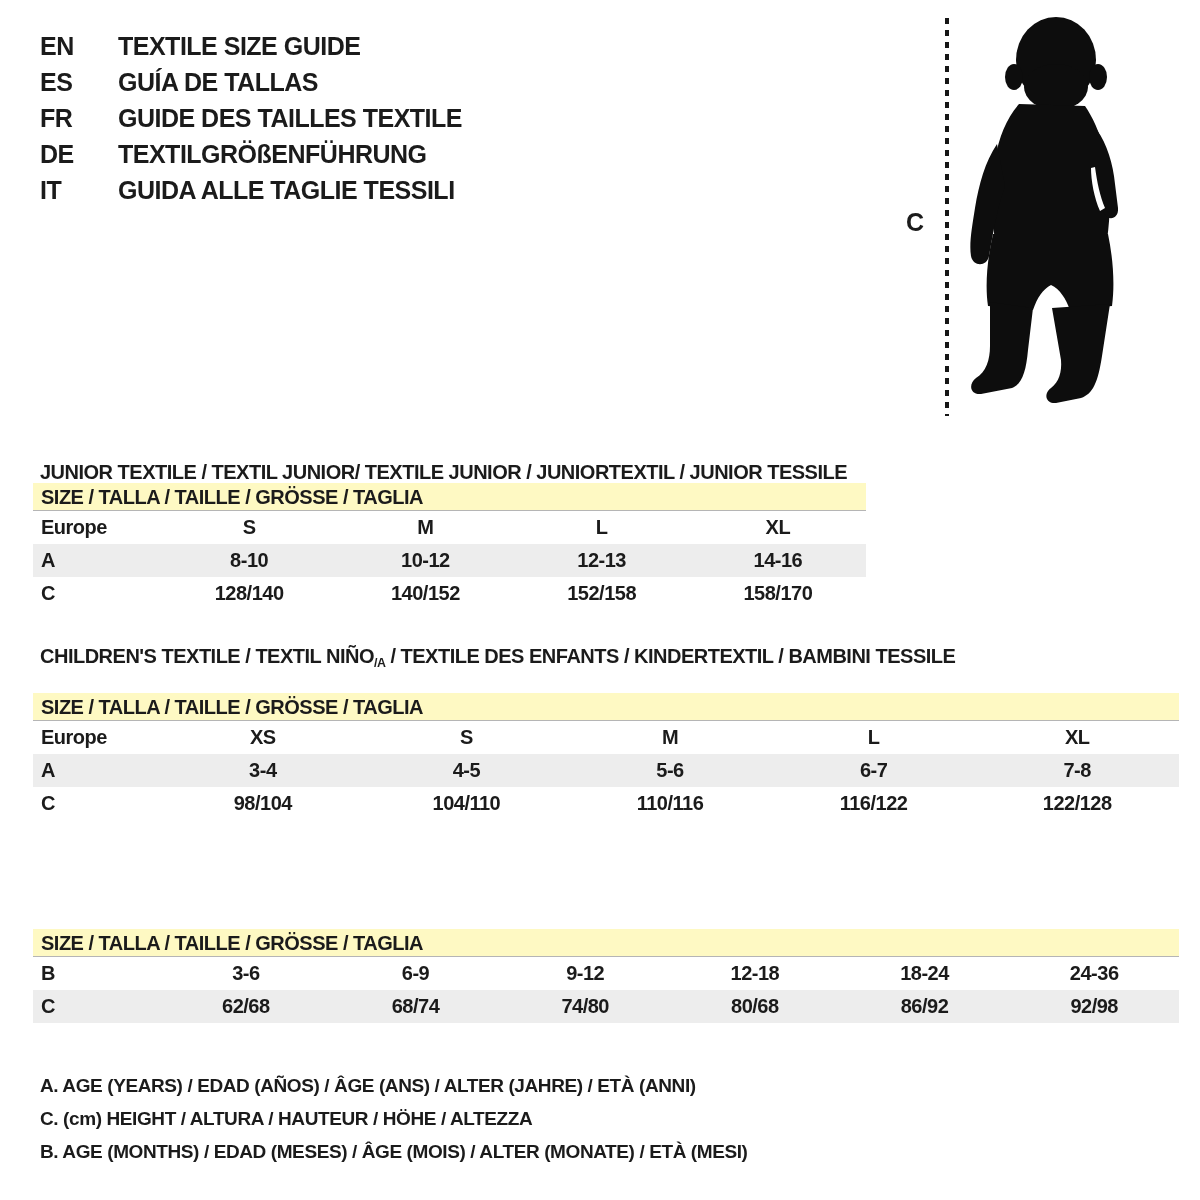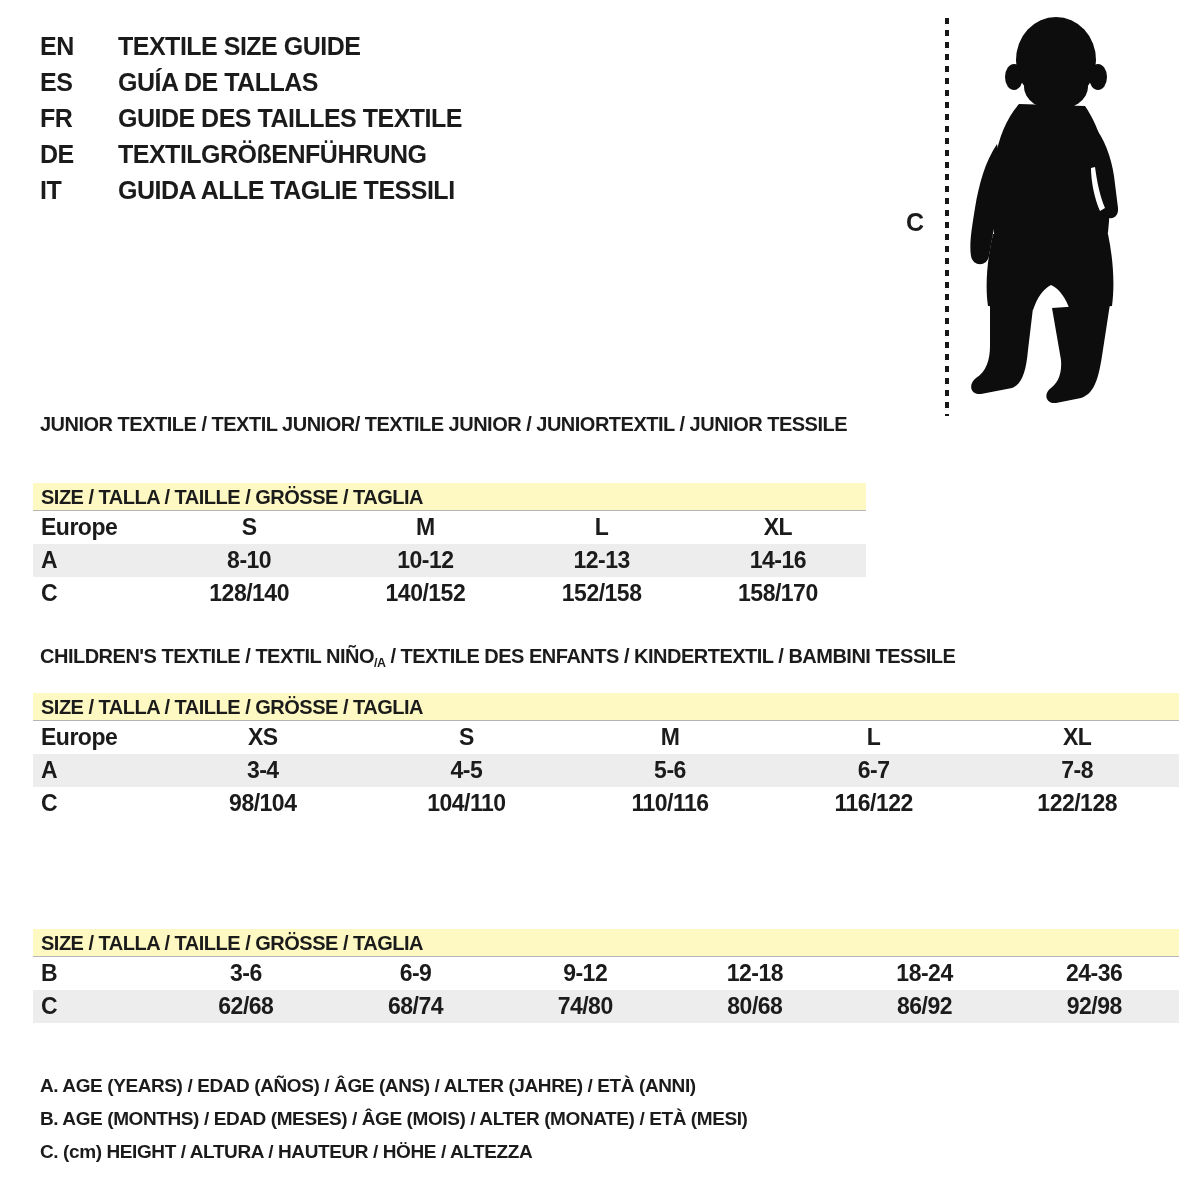--- a/index.html
+++ b/index.html
@@ -23,21 +23,21 @@
   .baby-svg{position:absolute;left:58px;top:0;width:182px;height:405px;}
 
   
   .section-title{position:absolute;left:40px;font-size:20px;font-weight:bold;letter-spacing:-0.5px;line-height:24px;white-space:nowrap;}
   .sub{font-size:0.62em;vertical-align:-4px;}
 
   
   .size-table{position:absolute;}
   .st-header{height:28px;background:#fef9c3;border-bottom:1px solid #b5b5b5;
     font-size:20px;font-weight:bold;letter-spacing:-0.5px;line-height:28px;padding-left:8px;box-sizing:border-box;}
-  .st-row{display:flex;height:33px;align-items:center;font-size:23px;font-weight:bold;letter-spacing:-0.5px;}
+  .st-row{display:flex;height:33px;align-items:center;font-size:20px;font-weight:bold;letter-spacing:-0.5px;}
   .st-row.shaded{background:#ededed;}
   .st-label{width:128px;padding-left:8px;box-sizing:border-box;text-align:left;}
   .st-cell{flex:1;text-align:center;}
 
   
   .legend{position:absolute;left:40px;top:1069px;font-size:19px;font-weight:bold;letter-spacing:-0.4px;line-height:33px;}
 </style>
 </head>
 <body>
 
@@ -79,21 +79,21 @@
         <path d="M38,132 C26,150 20,172 16,196 C13,215 10,232 12,244 C14,255 28,255 30,244 C34,222 38,196 46,174 Z"></path>
         <path d="M138,118 C148,132 154,152 156,172 L159,196 C160,207 149,210 145,201 C141,193 140,178 138,168 Z"></path>
         <path d="M34,222 C28,248 26,274 29,294 L74,298 C78,286 84,277 92,273 C101,277 107,287 111,298 L153,294 C156,272 154,246 149,222 Z"></path>
         <path d="M31,290 L74,296 L69,338 C67,360 63,372 53,376 L22,382 C11,383 9,372 17,366 C27,360 31,348 31,334 Z"></path>
         <path d="M93,296 L151,292 L143,344 C139,370 134,382 122,386 L97,391 C87,392 84,382 92,376 C100,370 103,360 102,348 Z"></path>
       </g>
       <path fill="#ffffff" d="M136,155 C138,170 141,184 146,196 L141,199 C135,186 132,168 132,156 Z"></path>
     </svg>
   </div>
 
-  <div class="section-title" style="top:412px">
+  <div class="section-title" style="top:460px">
     <span>JUNIOR TEXTILE / TEXTIL JUNIOR/ TEXTILE JUNIOR / JUNIORTEXTIL / JUNIOR TESSILE</span>
   </div>
   <div class="size-table" style="left:33px;top:483px;width:833px">
     <div class="st-header">SIZE / TALLA / TAILLE / GRÖSSE / TAGLIA</div>
     <div class="st-row">
       <div class="st-label">Europe</div>
       <div class="st-cell">S</div>
       <div class="st-cell">M</div>
       <div class="st-cell">L</div>
       <div class="st-cell">XL</div>
@@ -162,17 +162,17 @@
       <div class="st-cell">68/74</div>
       <div class="st-cell">74/80</div>
       <div class="st-cell">80/68</div>
       <div class="st-cell">86/92</div>
       <div class="st-cell">92/98</div>
     </div>
   </div>
 
   <div class="legend">
     <div>A. AGE (YEARS) / EDAD (AÑOS) / ÂGE (ANS) / ALTER (JAHRE) / ETÀ (ANNI)</div>
+    <div>C. (cm) HEIGHT / ALTURA / HAUTEUR / HÖHE / ALTEZZA</div>
     <div>B. AGE (MONTHS) / EDAD (MESES) / ÂGE (MOIS) / ALTER (MONATE) / ETÀ (MESI)</div>
-    <div>C. (cm) HEIGHT / ALTURA / HAUTEUR / HÖHE / ALTEZZA</div>
   </div>
 
 </div>
 
 </body></html>

